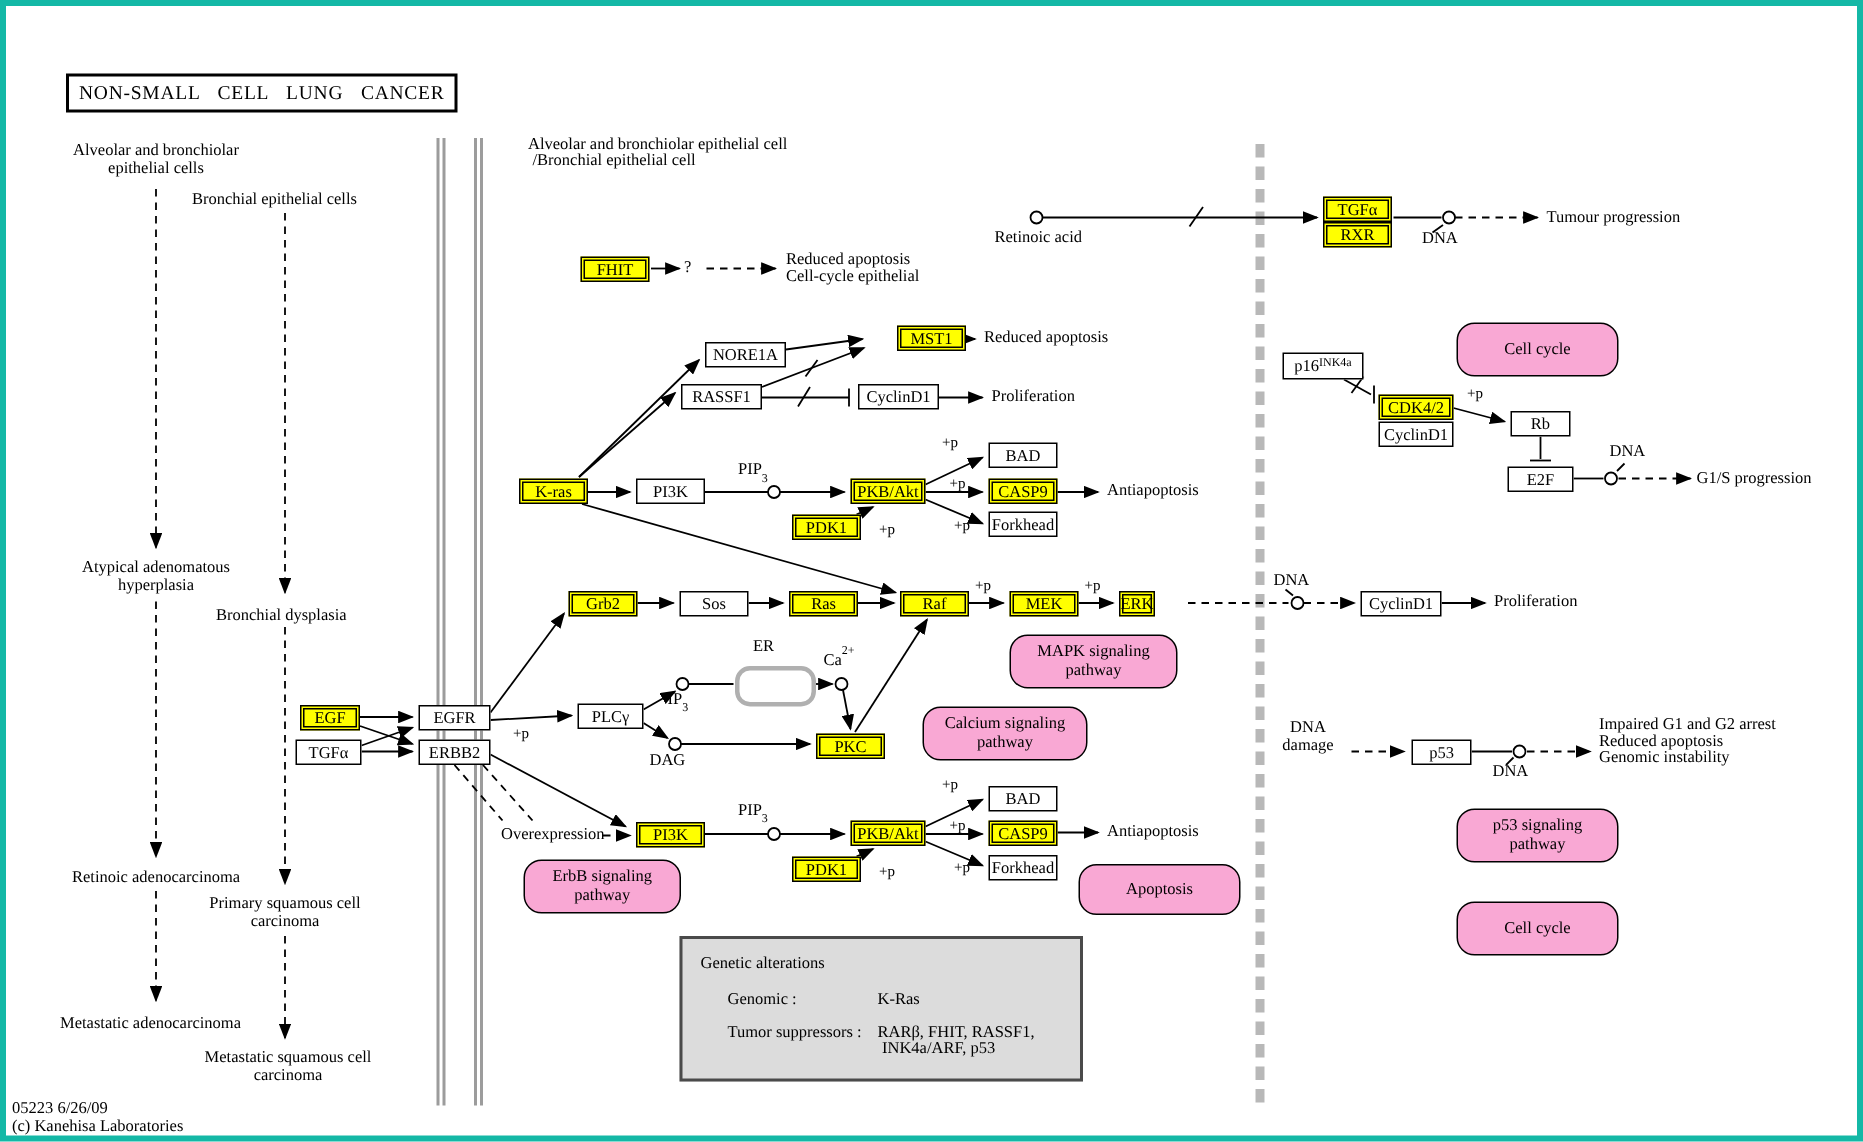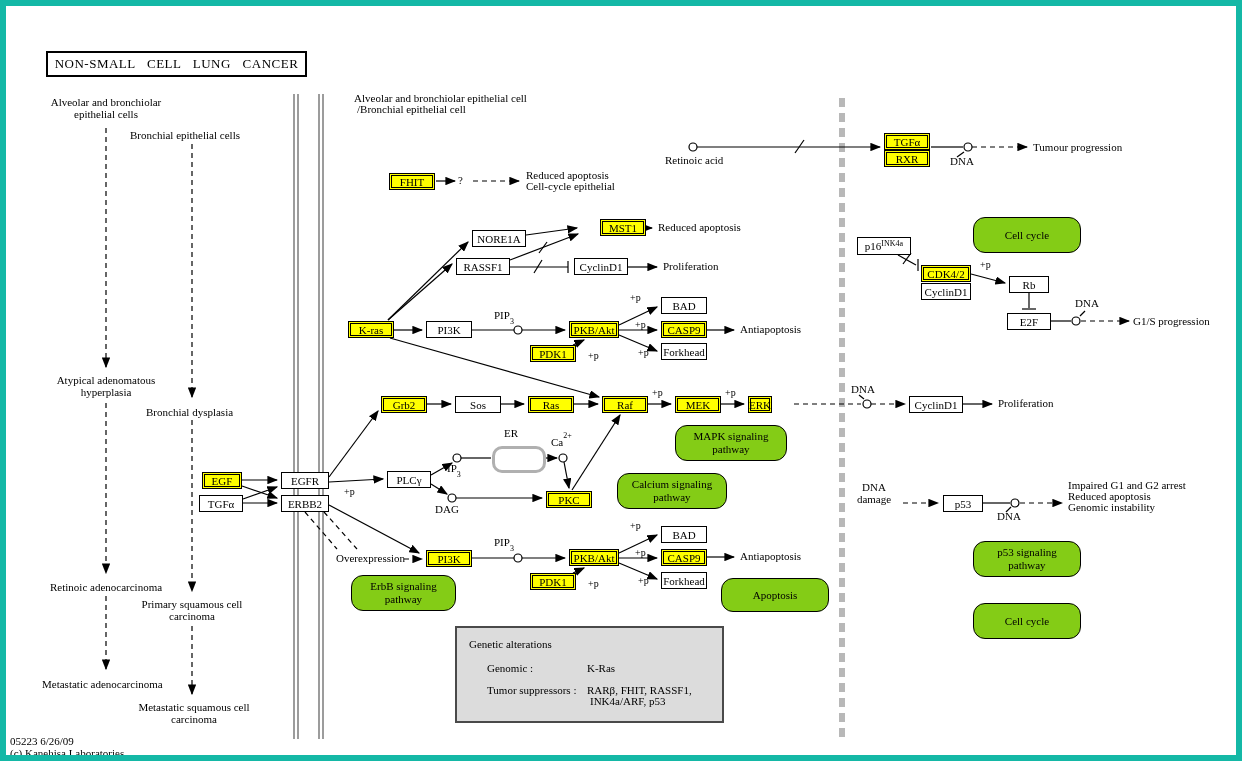--- a/index.html
+++ b/index.html
@@ -1,27 +1,27 @@
 <!DOCTYPE html>
 <html><head>
 <meta charset="utf-8">
 <style>
   *{margin:0;padding:0;box-sizing:border-box}
   body{background:#fff;font-family:"Liberation Serif","DejaVu Serif",serif;color:#000}
-  #canvas{position:relative;width:1242px;height:761px;background:#fff;border:6px solid #14b8a6;overflow:hidden}
+  #canvas{position:relative;width:1242px;height:761px;background:#fff;border:4px solid #14b8a6;overflow:hidden}
   #wires{position:absolute;left:0;top:0;z-index:1}
   .ln{stroke:#000;stroke-width:1.2;fill:none}
   .da{stroke-dasharray:5 4}
   .ar{marker-end:url(#ah)}
   .nd{fill:#fff;stroke:#000;stroke-width:1.2}
   .mem{stroke:#9c9c9c;stroke-width:2}
   .g{position:absolute;z-index:2;height:17px;background:#fff;border:1px solid #000;
      font-size:11px;display:flex;align-items:center;justify-content:center;white-space:nowrap;cursor:pointer}
   .g.hl{background:#ffff00;border:3px double #000}
-  .pw{position:absolute;z-index:2;background:#84cc16;border:1px solid #000;border-radius:12px;font-size:11px;
+  .pw{position:absolute;z-index:2;background:#f9a8d4;border:1px solid #000;border-radius:12px;font-size:11px;
       display:flex;align-items:center;justify-content:center;text-align:center;padding:2px 8px;line-height:1.15;cursor:pointer}
   .t{position:absolute;z-index:2;font-size:11px;white-space:nowrap;line-height:1.1}
   .tc{text-align:center;white-space:normal}
   .p{position:absolute;z-index:2;font-size:10px;white-space:nowrap}
   sup{font-size:8px;position:relative;top:-3px}
   sub{font-size:8px;position:relative;top:2px}
   #titlebox{position:absolute;left:40px;top:45px;width:261px;height:26px;border:2px solid #000;z-index:2;
     display:flex;align-items:center;justify-content:center;font-size:13px;letter-spacing:.5px;word-spacing:8px;white-space:nowrap}
   #galt{position:absolute;left:449px;top:620px;width:269px;height:97px;background:#dcdcdc;border:2px solid #4a4a4a;z-index:2;font-size:11px}
   #galt .t{z-index:3}

